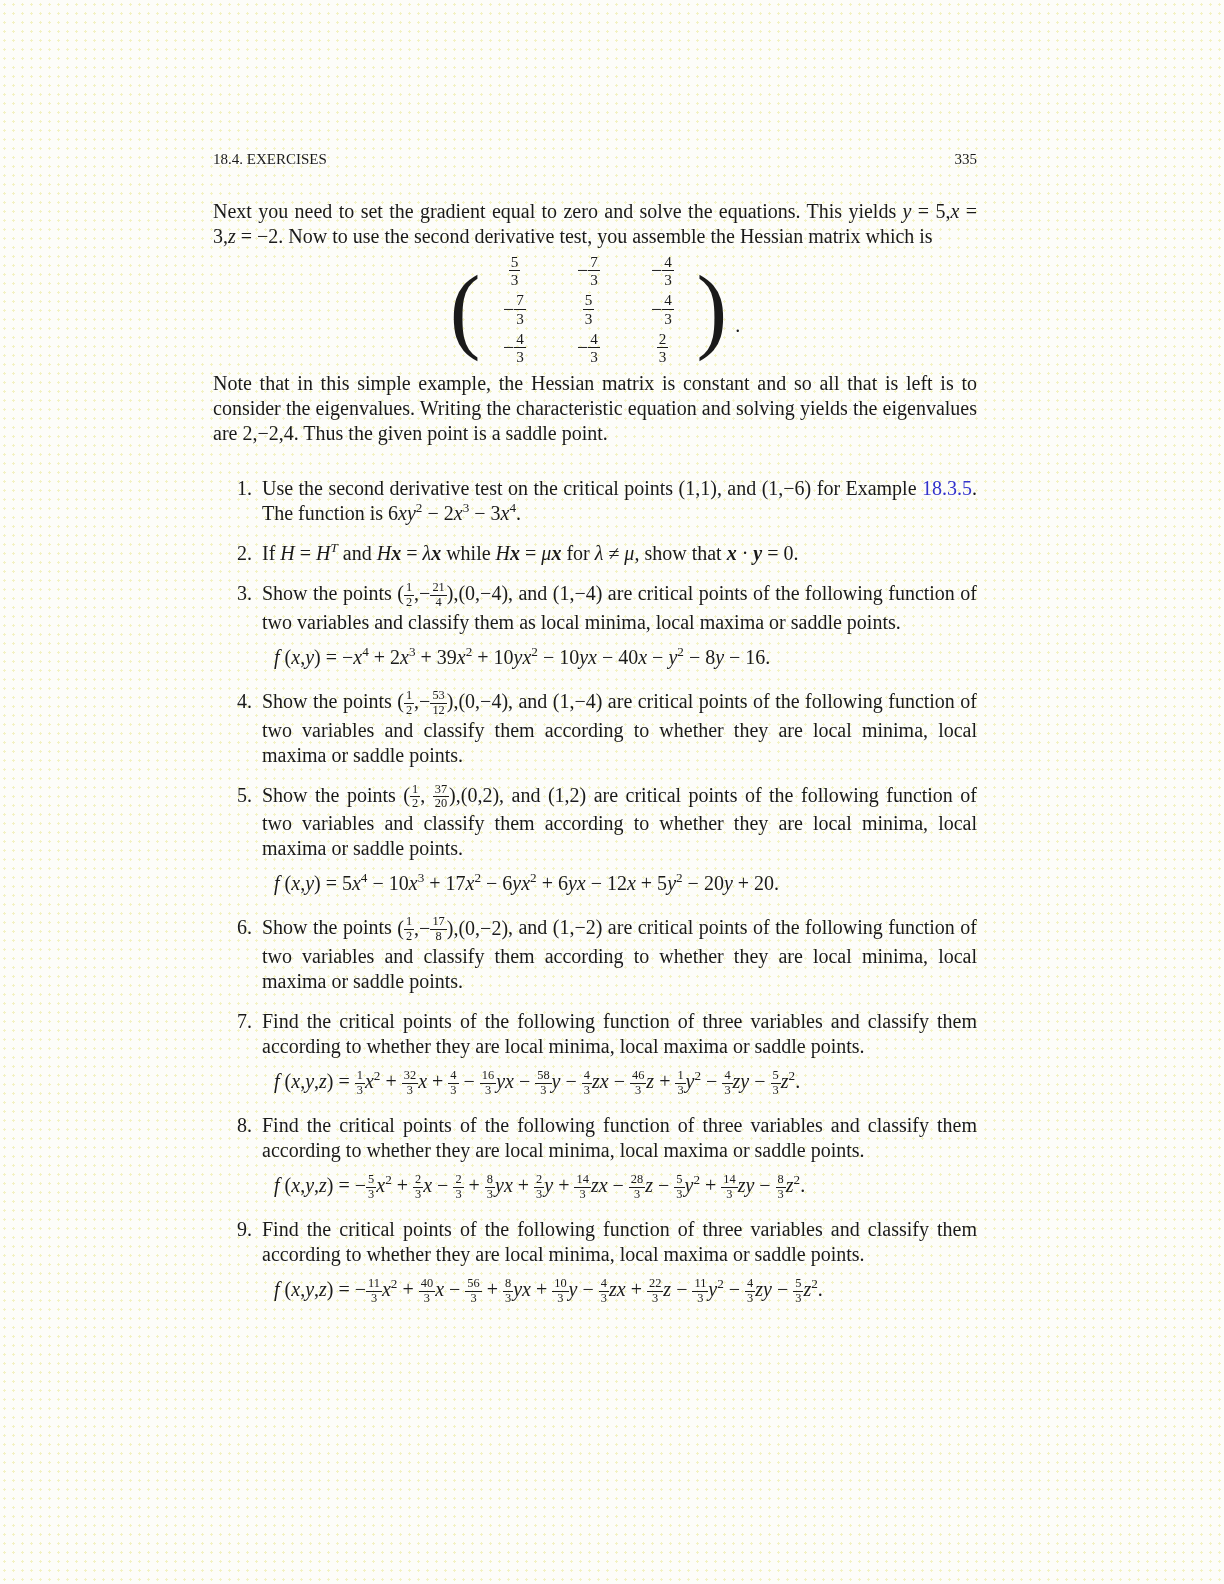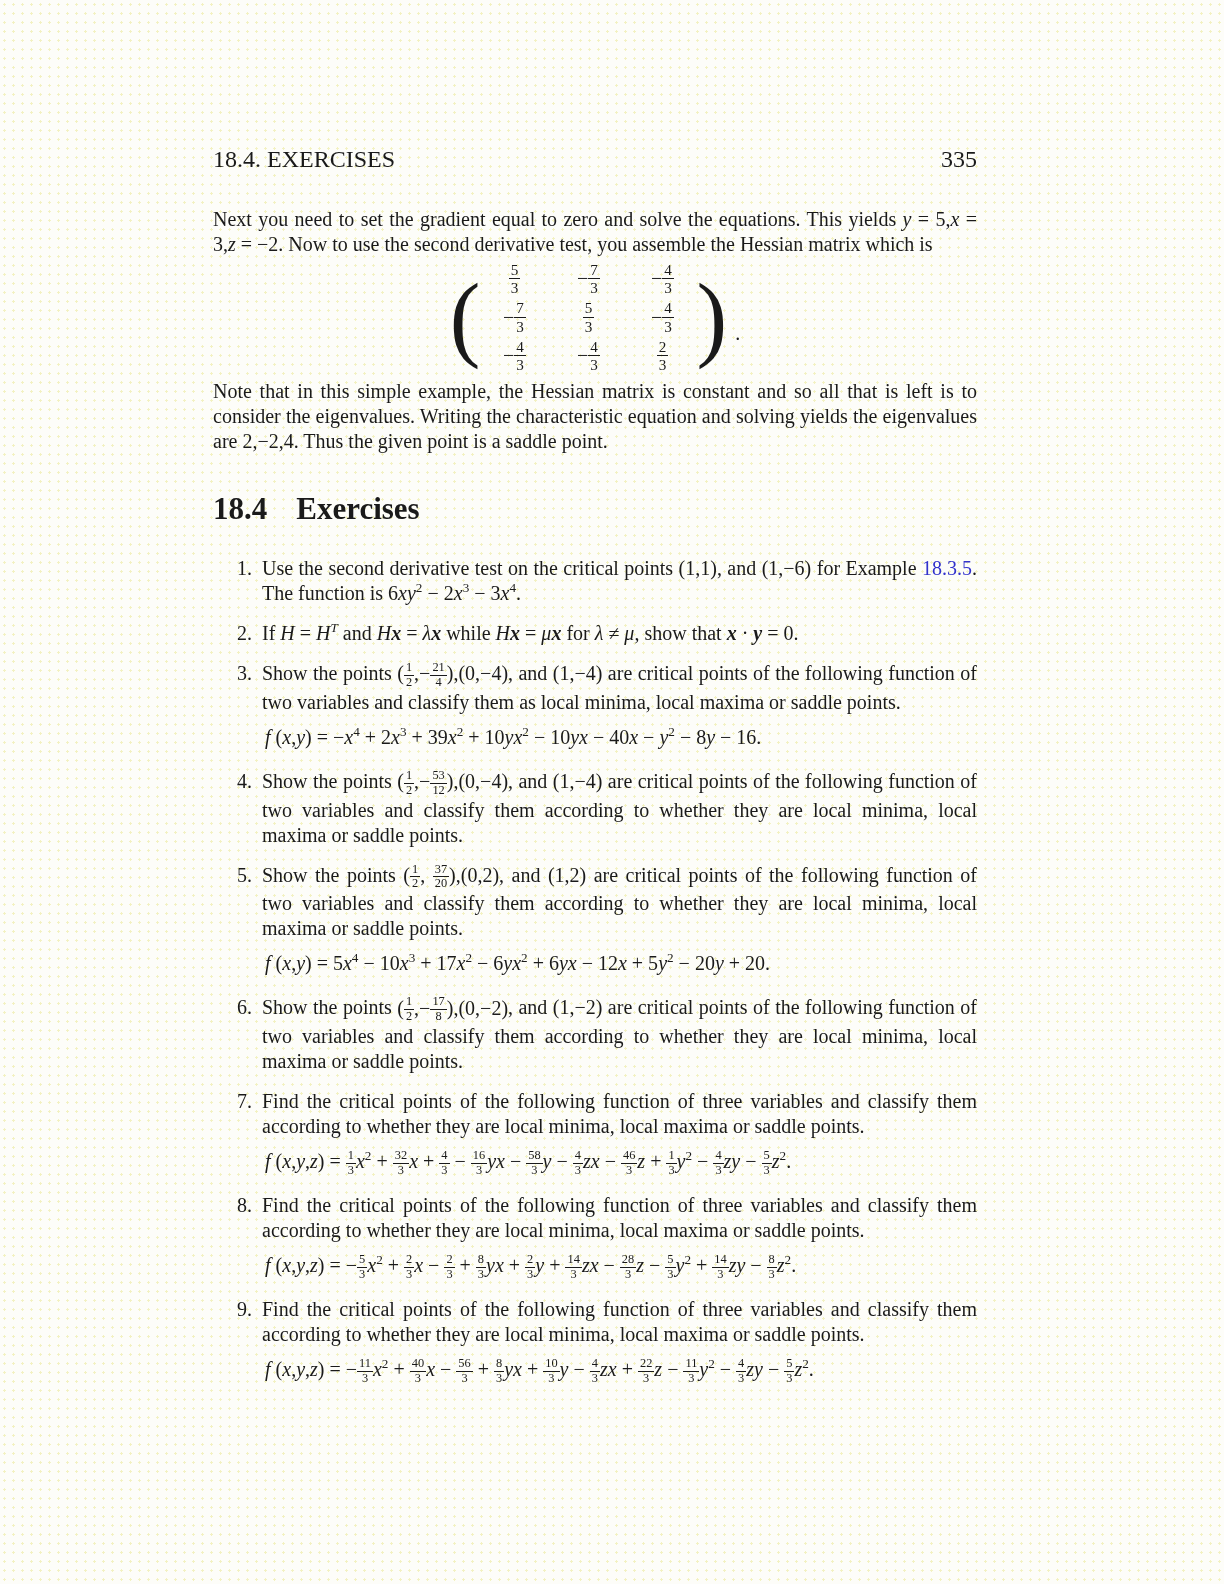--- a/index.html
+++ b/index.html
@@ -8,24 +8,24 @@
     width:1224px;height:1584px;box-sizing:border-box;
     margin:0 auto;
     background-color:#fdfdf9;
     background-image:radial-gradient(circle, rgba(235,233,150,.55) 1px, rgba(235,233,150,0) 1.4px);
     background-size:9px 9px;
     color:var(--ink,#1a1a1a);
     font-family:"Liberation Serif","DejaVu Serif",serif;
     padding:147px 247px 0 213px;
     overflow:hidden;
   }
-  .pagehead{display:flex;justify-content:space-between;font-size:24px;line-height:24px;}
+  .pagehead{display:flex;justify-content:space-between;font-size:15px;line-height:24px;}
   .body{font-size:20px;line-height:25px;margin:0;}
   .just{text-align:justify;}
-  .para1{margin-top:36px;}
+  .para1{margin-top:28px;}
   .para2{margin-top:6px;}
   
   .matrix-wrap{display:flex;align-items:center;justify-content:center;margin:10px 0 12px;height:100px;}
   .paren{font-size:92px;line-height:92px;font-weight:400;transform:scaleY(1.04);}
   .matrix-grid{display:grid;grid-template-columns:repeat(3,52px);column-gap:22px;row-gap:3px;margin:0 8px;}
   .matrix-grid .cell{display:flex;align-items:center;justify-content:center;font-size:20px;}
   .matrix-grid .frac{font-size:76%;vertical-align:middle;}
   .mat-period{font-size:20px;transform:translateY(16px);margin-left:8px;}
   
   .frac{display:inline-block;text-align:center;font-size:62%;line-height:1.12;vertical-align:-0.45em;}
@@ -36,21 +36,21 @@
   .m b{font-weight:bold;}
   a.ref{color:var(--link,#3232cc);text-decoration:none;cursor:pointer;}
   
   .sec{font-size:31px;line-height:34px;font-weight:bold;margin:38px 0 0;}
   .sec .sec-title{margin-left:29px;}
   
   .exlist{list-style:none;margin:30px 0 0;padding:0;}
   .exlist li{display:flex;margin-bottom:15px;}
   .exlist .num{flex:0 0 49px;box-sizing:border-box;padding-left:24px;font-size:20px;line-height:25px;}
   .extext{flex:1;min-width:0;}
-  .eq{margin-top:5px;padding-left:3px;text-align:left;line-height:34px;}
+  .eq{margin-top:5px;padding-left:3px;text-align:left;line-height:34px;margin-left:9px;}
 </style>
 </head>
 <body>
 
 <div class="page">
 
   <header class="pagehead">
     <span>18.4. EXERCISES</span>
     <span>335</span>
   </header>
@@ -102,21 +102,20 @@
             <span class="fd">3</span>
           </span>
         </div>
       </div>
     <span class="paren">)</span>
     <span class="mat-period">.</span>
   </div>
 
   <p class="body just para2">Note that in this simple example, the Hessian matrix is constant and so all that is left is to consider the eigenvalues. Writing the characteristic equation and solving yields the eigenvalues are <span class="m">2,−2,4</span>. Thus the given point is a saddle point.</p>
 
-  <h2 class="sec"><span>18.4</span><span class="sec-title">Exercises</span></h2>
 
   <ol id="exercise-list" class="exlist">
       <li>
         <span class="num">1.</span>
         <div class="extext">
           <div class="body just">Use the second derivative test on the critical points <span class="m">(1,1)</span>, and <span class="m">(1,−6)</span> for Example <a class="ref">18.3.5</a>. The function is <span class="m">6<i>xy</i><sup>2</sup> − 2<i>x</i><sup>3</sup> − 3<i>x</i><sup>4</sup></span>.</div>
         </div>
       </li>
       <li>
         <span class="num">2.</span>

